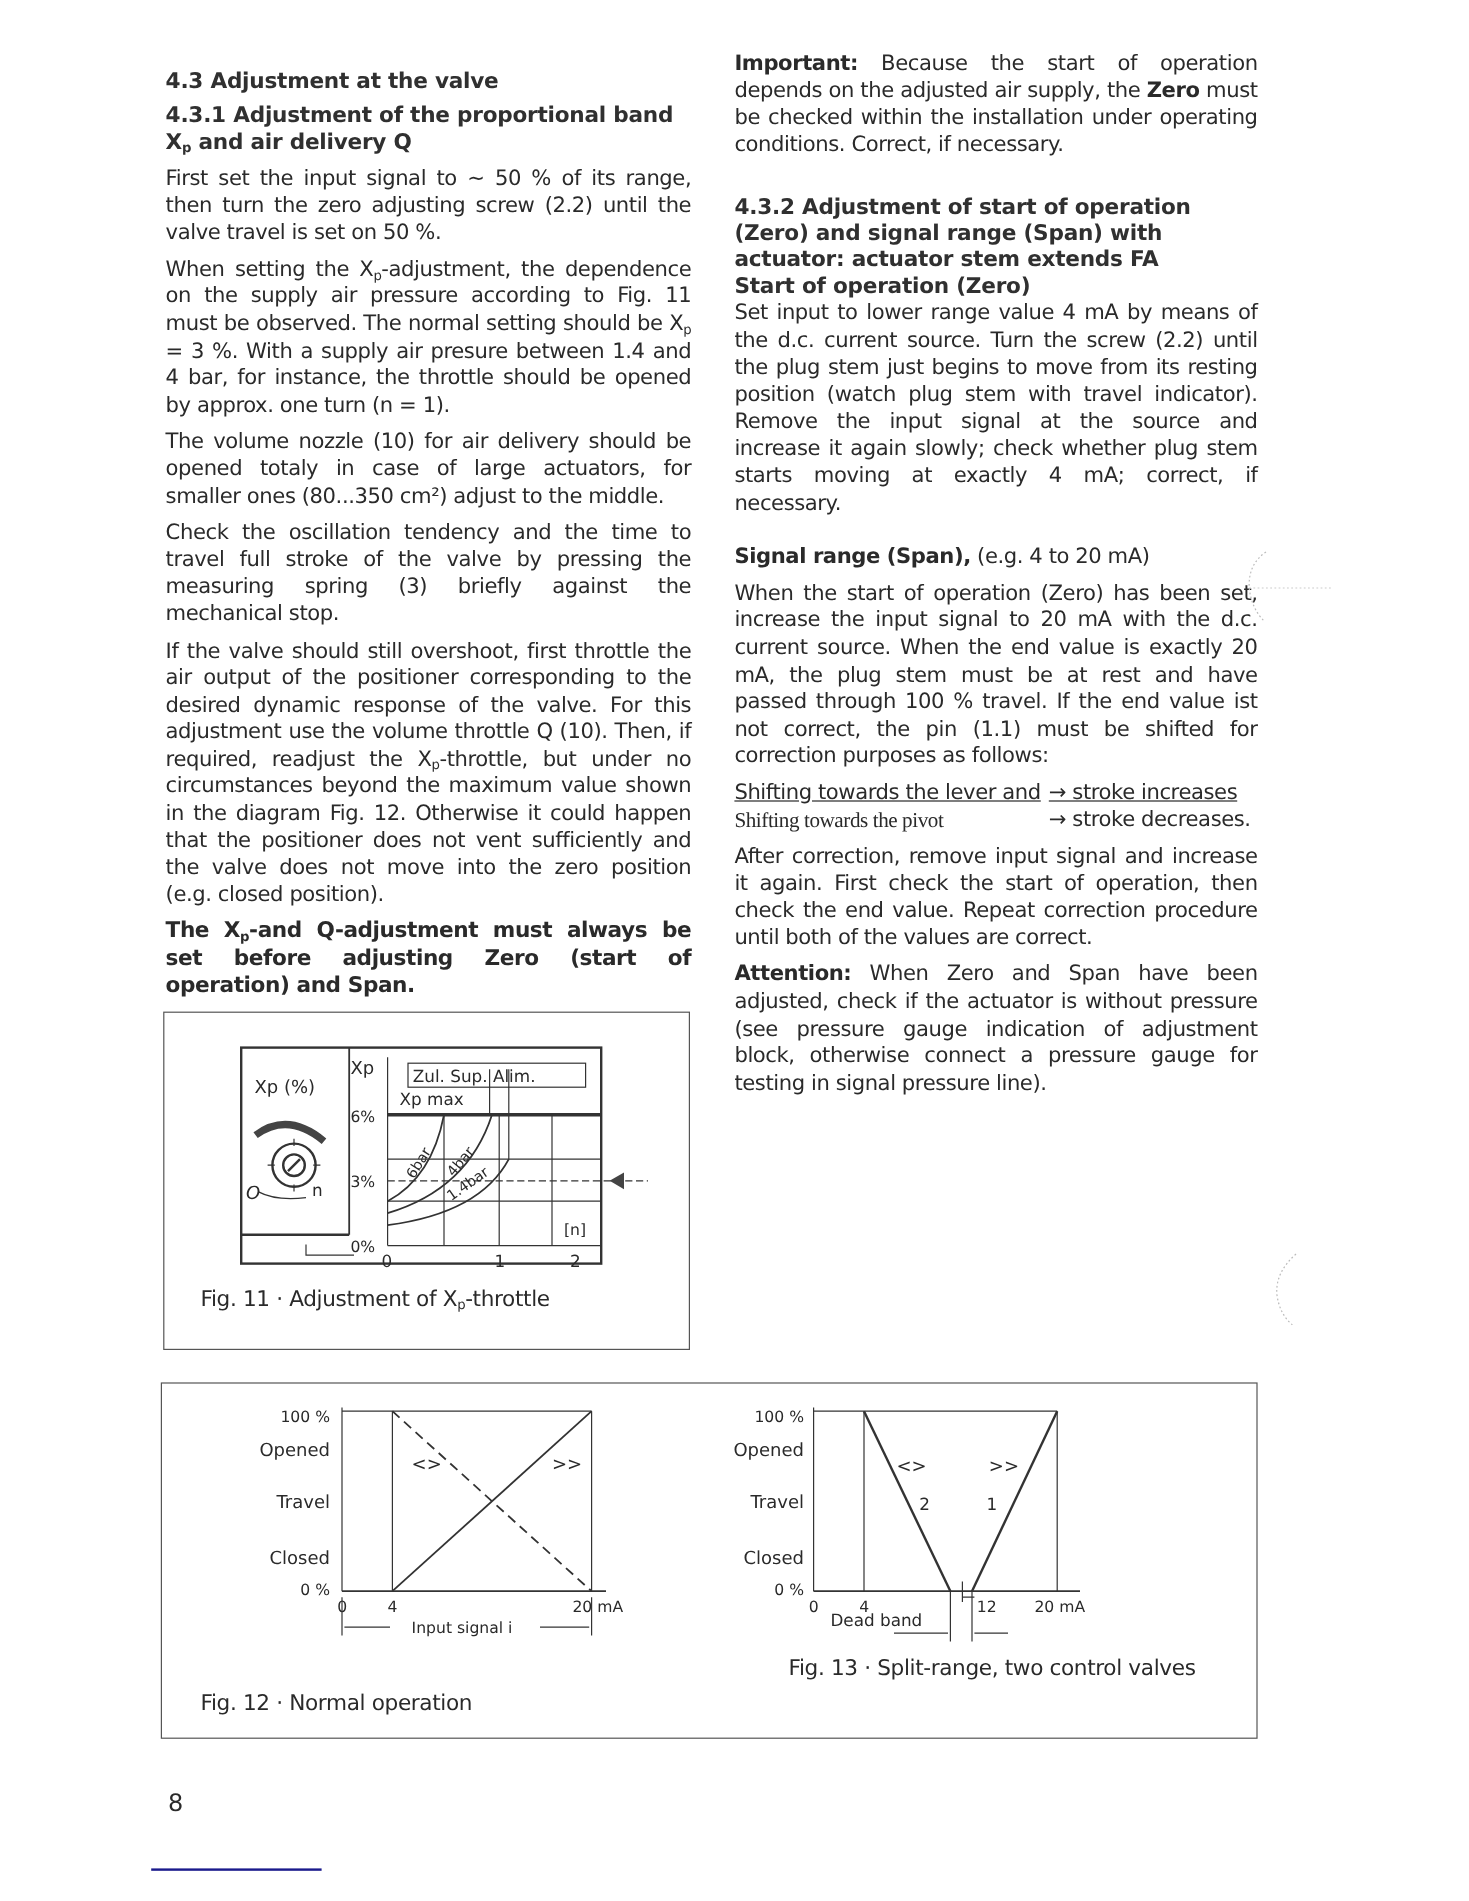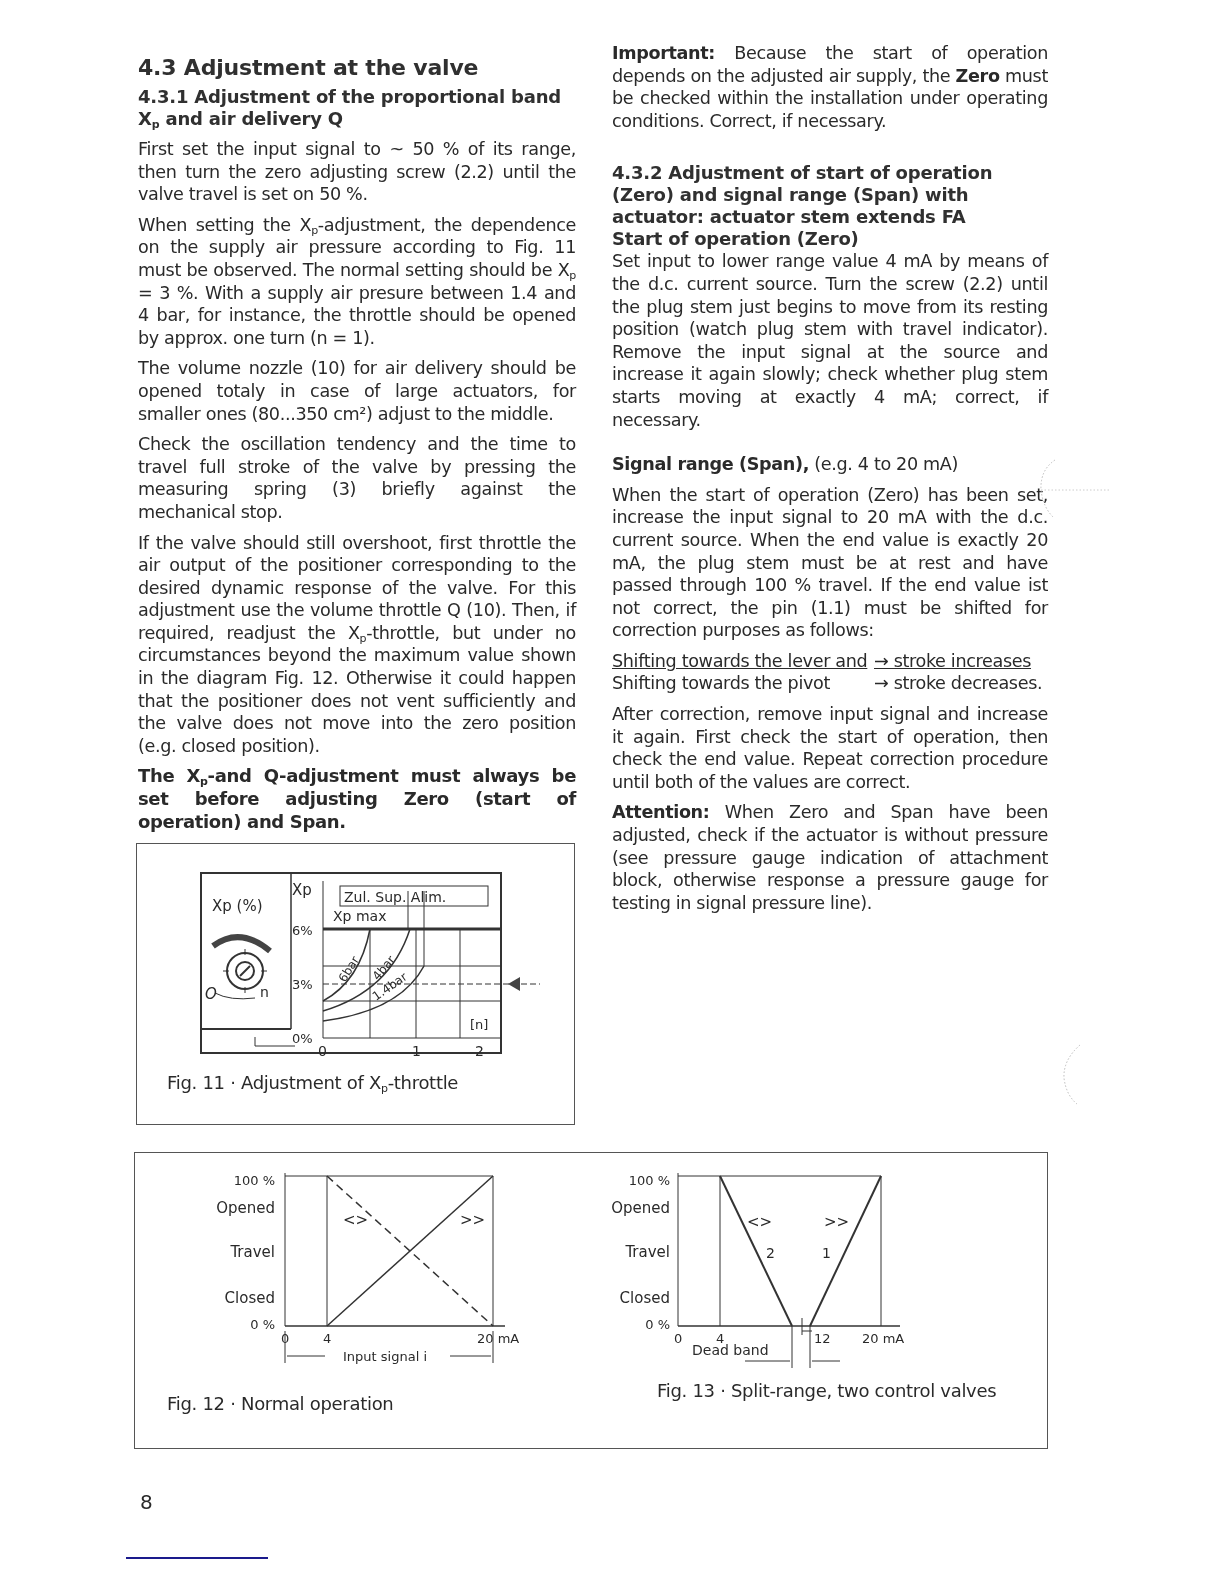--- a/index.html
+++ b/index.html
@@ -3,21 +3,21 @@
 <meta charset="utf-8">
 <style>
   html, body { margin: 0; padding: 0; background: #ffffff; }
   body { width: 1224px; height: 1584px; position: relative; overflow: hidden;
          font-family: "DejaVu Sans", "Liberation Sans", sans-serif; color: #2a2a2a; }
   .col { position: absolute; font-size: 17.6px; line-height: 22.6px; letter-spacing: -0.35px; }
   .col p { margin: 0 0 8px 0; text-align: justify; text-align-last: left; }
   .left { left: 138px; top: 56px; width: 438px; }
   .right { left: 612px; top: 42px; width: 436px; }
   h2, h3 { margin: 0; font-weight: bold; color: #303030; letter-spacing: -0.2px; }
-  h2 { font-size: 22px; line-height: 24px; margin-bottom: 6px; }
+  h2 { font-size: 18px; line-height: 24px; margin-bottom: 6px; }
   h3 { font-size: 18px; line-height: 22px; margin-bottom: 8px; }
   .bold { font-weight: bold; }
   sub { font-size: 11px; vertical-align: -3px; line-height: 0; }
   .fig-box { position: absolute; border: 1.5px solid #555; background: #fff; }
   .caption { position: absolute; font-size: 18px; color: #2a2a2a; letter-spacing: -0.3px; }
   svg text { font-family: "DejaVu Sans", "Liberation Sans", sans-serif; fill: #2a2a2a; }
   .pagenum { position: absolute; left: 140px; top: 1490px; font-size: 20px; }
   .footer-line { position: absolute; left: 126px; top: 1557px; width: 142px; height: 2px; background: #1a1a8c; }
 </style>
 </head>
@@ -43,26 +43,26 @@
   <p>Set input to lower range value 4 mA by means of the d.c. current source. Turn the screw (2.2) until the plug stem just begins to move from its resting position (watch plug stem with travel indicator). Remove the input signal at the source and increase it again slowly; check whether plug stem starts moving at exactly 4 mA; correct, if necessary.</p>
   <div style="height:14px"></div>
   <p><span class="bold">Signal range (Span),</span><span> (e.g. 4 to 20 mA)</span></p>
   <p>When the start of operation (Zero) has been set, increase the input signal to 20 mA with the d.c. current source. When the end value is exactly 20 mA, the plug stem must be at rest and have passed through 100 % travel. If the end value ist not correct, the pin (1.1) must be shifted for correction purposes as follows:</p>
   <div style="margin-bottom:8px;">
     <div style="display:flex;text-decoration:underline;">
         <span style="width:262px;">Shifting towards the lever and</span>
         <span>→ stroke increases</span>
       </div>
     <div style="display:flex;">
-        <span style="width:262px;">Shifting towards the pivot</span>
+        <span style="width:262px;font-family:Liberation Serif, serif;">Shifting towards the pivot</span>
         <span>→ stroke decreases.</span>
       </div>
   </div>
   <p>After correction, remove input signal and increase it again. First check the start of operation, then check the end value. Repeat correction procedure until both of the values are correct.</p>
-  <p><span class="bold">Attention:</span><span> When Zero and Span have been adjusted, check if the actuator is without pressure (see pressure gauge indication of attachment block, otherwise response a pressure gauge for testing in signal pressure line).</span></p>
+  <p><span class="bold">Attention:</span><span> When Zero and Span have been adjusted, check if the actuator is without pressure (see pressure gauge indication of adjustment block, otherwise connect a pressure gauge for testing in signal pressure line).</span></p>
 </div>
 
 <svg style="position:absolute;left:1035px;top:455px;" width="80" height="70">
   <path d="M 20 5 Q 5 15 6 35 Q 8 52 18 62" fill="none" stroke="#bbb" stroke-width="1" stroke-dasharray="1.5 2"></path>
   <line x1="6" y1="35" x2="75" y2="35" stroke="#ccc" stroke-width="1" stroke-dasharray="1.5 2"></line>
 </svg>
 <svg style="position:absolute;left:1055px;top:1040px;" width="50" height="70">
   <path d="M 25 5 Q 8 20 9 38 Q 11 55 22 64" fill="none" stroke="#bbb" stroke-width="1" stroke-dasharray="1.5 2"></path>
 </svg>
 
@@ -142,21 +142,21 @@
     <text x="265" y="62" font-size="15">&gt;&gt;</text>
     <text x="86" y="180" font-size="13">0</text>
     <text x="128" y="180" font-size="13">4</text>
     <text x="282" y="180" font-size="13">20 mA</text>
     <line x1="90" y1="168" x2="90" y2="200" stroke="#333"></line>
     <line x1="298" y1="168" x2="298" y2="200" stroke="#333"></line>
     <line x1="92" y1="193" x2="130" y2="193" stroke="#333"></line>
     <line x1="255" y1="193" x2="296" y2="193" stroke="#333"></line>
     <text x="148" y="198" font-size="13">Input signal i</text>
   </svg>
-  <div class="caption" style="left:32px;top:240px;">Fig. 12 · Normal operation</div>
+  <div class="caption" style="left:32px;top:256px;">Fig. 12 · Normal operation</div>
 
   <svg style="position:absolute;left:455px;top:10px;" width="340" height="210" viewBox="0 0 340 210">
     <text x="80" y="22" font-size="13" text-anchor="end">100 %</text>
     <text x="80" y="50" font-size="15" text-anchor="end">Opened</text>
     <text x="80" y="94" font-size="15" text-anchor="end">Travel</text>
     <text x="80" y="140" font-size="15" text-anchor="end">Closed</text>
     <text x="80" y="166" font-size="13" text-anchor="end">0 %</text>
     <line x1="88" y1="10" x2="88" y2="163" stroke="#333"></line>
     <line x1="88" y1="163" x2="310" y2="163" stroke="#333" stroke-width="1.5"></line>
     <line x1="88" y1="13" x2="291" y2="13" stroke="#333"></line>

